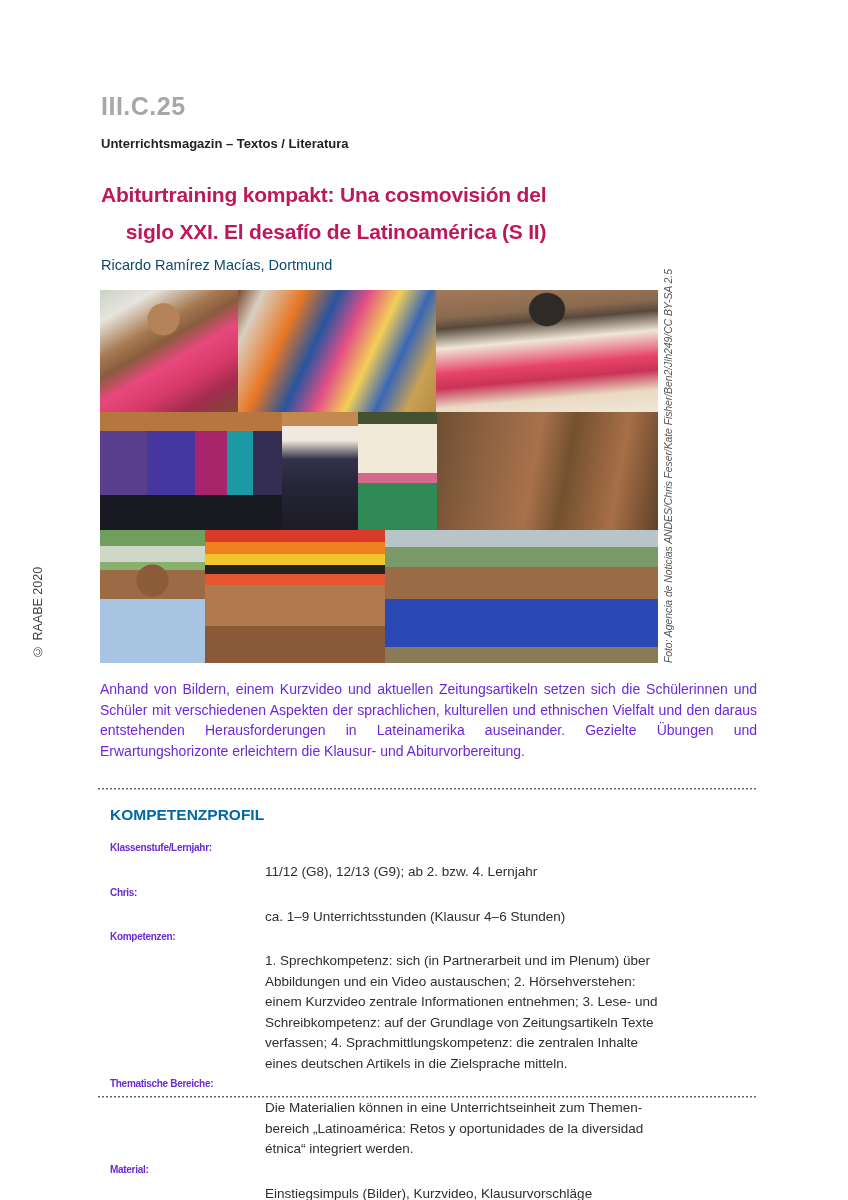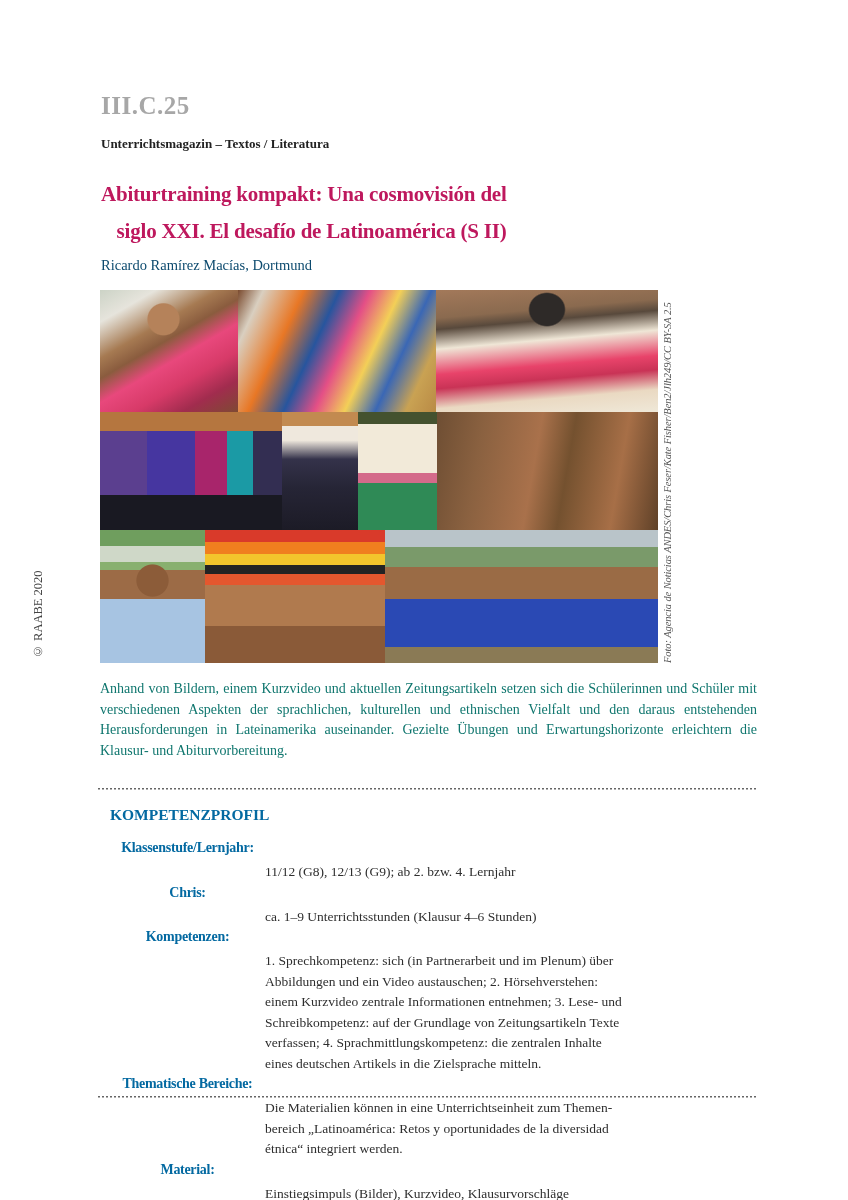--- a/index.html
+++ b/index.html
@@ -1,18 +1,18 @@
 <!DOCTYPE html>
 <html><head>
 <meta charset="utf-8">
 <style>
   html,body{margin:0;padding:0;background:#ffffff;}
   .page{
     position:relative;width:848px;height:1200px;background:#ffffff;overflow:hidden;
-    font-family:Liberation Serif, serif;color:#2e2e2e;
+    font-family:Liberation Sans, sans-serif;color:#2e2e2e;
   }
   .code{
     position:absolute;left:101px;top:92px;font-size:25px;font-weight:bold;
     color:#a7a7a7;letter-spacing:.5px;
   }
   .category{
     position:absolute;left:101px;top:136px;font-size:13px;font-weight:bold;color:#222;
   }
   .title{
     position:absolute;left:101px;top:176px;font-size:21px;font-weight:bold;
@@ -61,38 +61,38 @@
   .photo-credit{
     position:absolute;left:662px;top:290px;height:373px;width:24px;
     font-size:10.5px;font-style:italic;color:#555;letter-spacing:-.1px;
   }
   .copyright{
     position:absolute;left:31px;top:540px;height:118px;width:22px;
     font-size:12.5px;color:#444;
   }
   .intro{
     position:absolute;left:100px;top:679px;width:657px;
-    font-size:14px;line-height:20.7px;color:#0f766e;text-align:justify;
+    font-size:14px;line-height:20.7px;color:#6d28d9;text-align:justify;
   }
   .dotted{
     position:absolute;left:98px;width:659px;height:2px;
     background-image:repeating-linear-gradient(90deg,#666 0 1.5px,rgba(0,0,0,0) 1.5px 4px);
     background-size:100% 1.5px;background-repeat:no-repeat;background-position:0 0;
   }
   .dotted-top{top:788px;}
   .dotted-bottom{top:1096px;}
   
   .cp-heading{
     position:absolute;left:110px;top:806px;font-size:15.5px;font-weight:bold;color:#0369a1;
   }
   .cp-table{position:absolute;left:110px;top:838px;width:646px;font-size:13.5px;line-height:20.5px;color:#2e2e2e;}
   .cp-row{display:flex;align-items:flex-start;}
   .cp-label{
-    flex:0 0 155px;font-weight:bold;font-size:14px;letter-spacing:-.3px;
-    white-space:nowrap;color:#0369a1;text-align:center;
+    flex:0 0 155px;font-weight:bold;font-size:10px;letter-spacing:-.3px;
+    white-space:nowrap;color:#6d28d9;
   }
   .cp-value{flex:1 1 auto;margin-top:24px;}
 </style>
 </head>
 <body>
 
 <div class="page">
 
   <div class="code">III.C.25</div>
 

